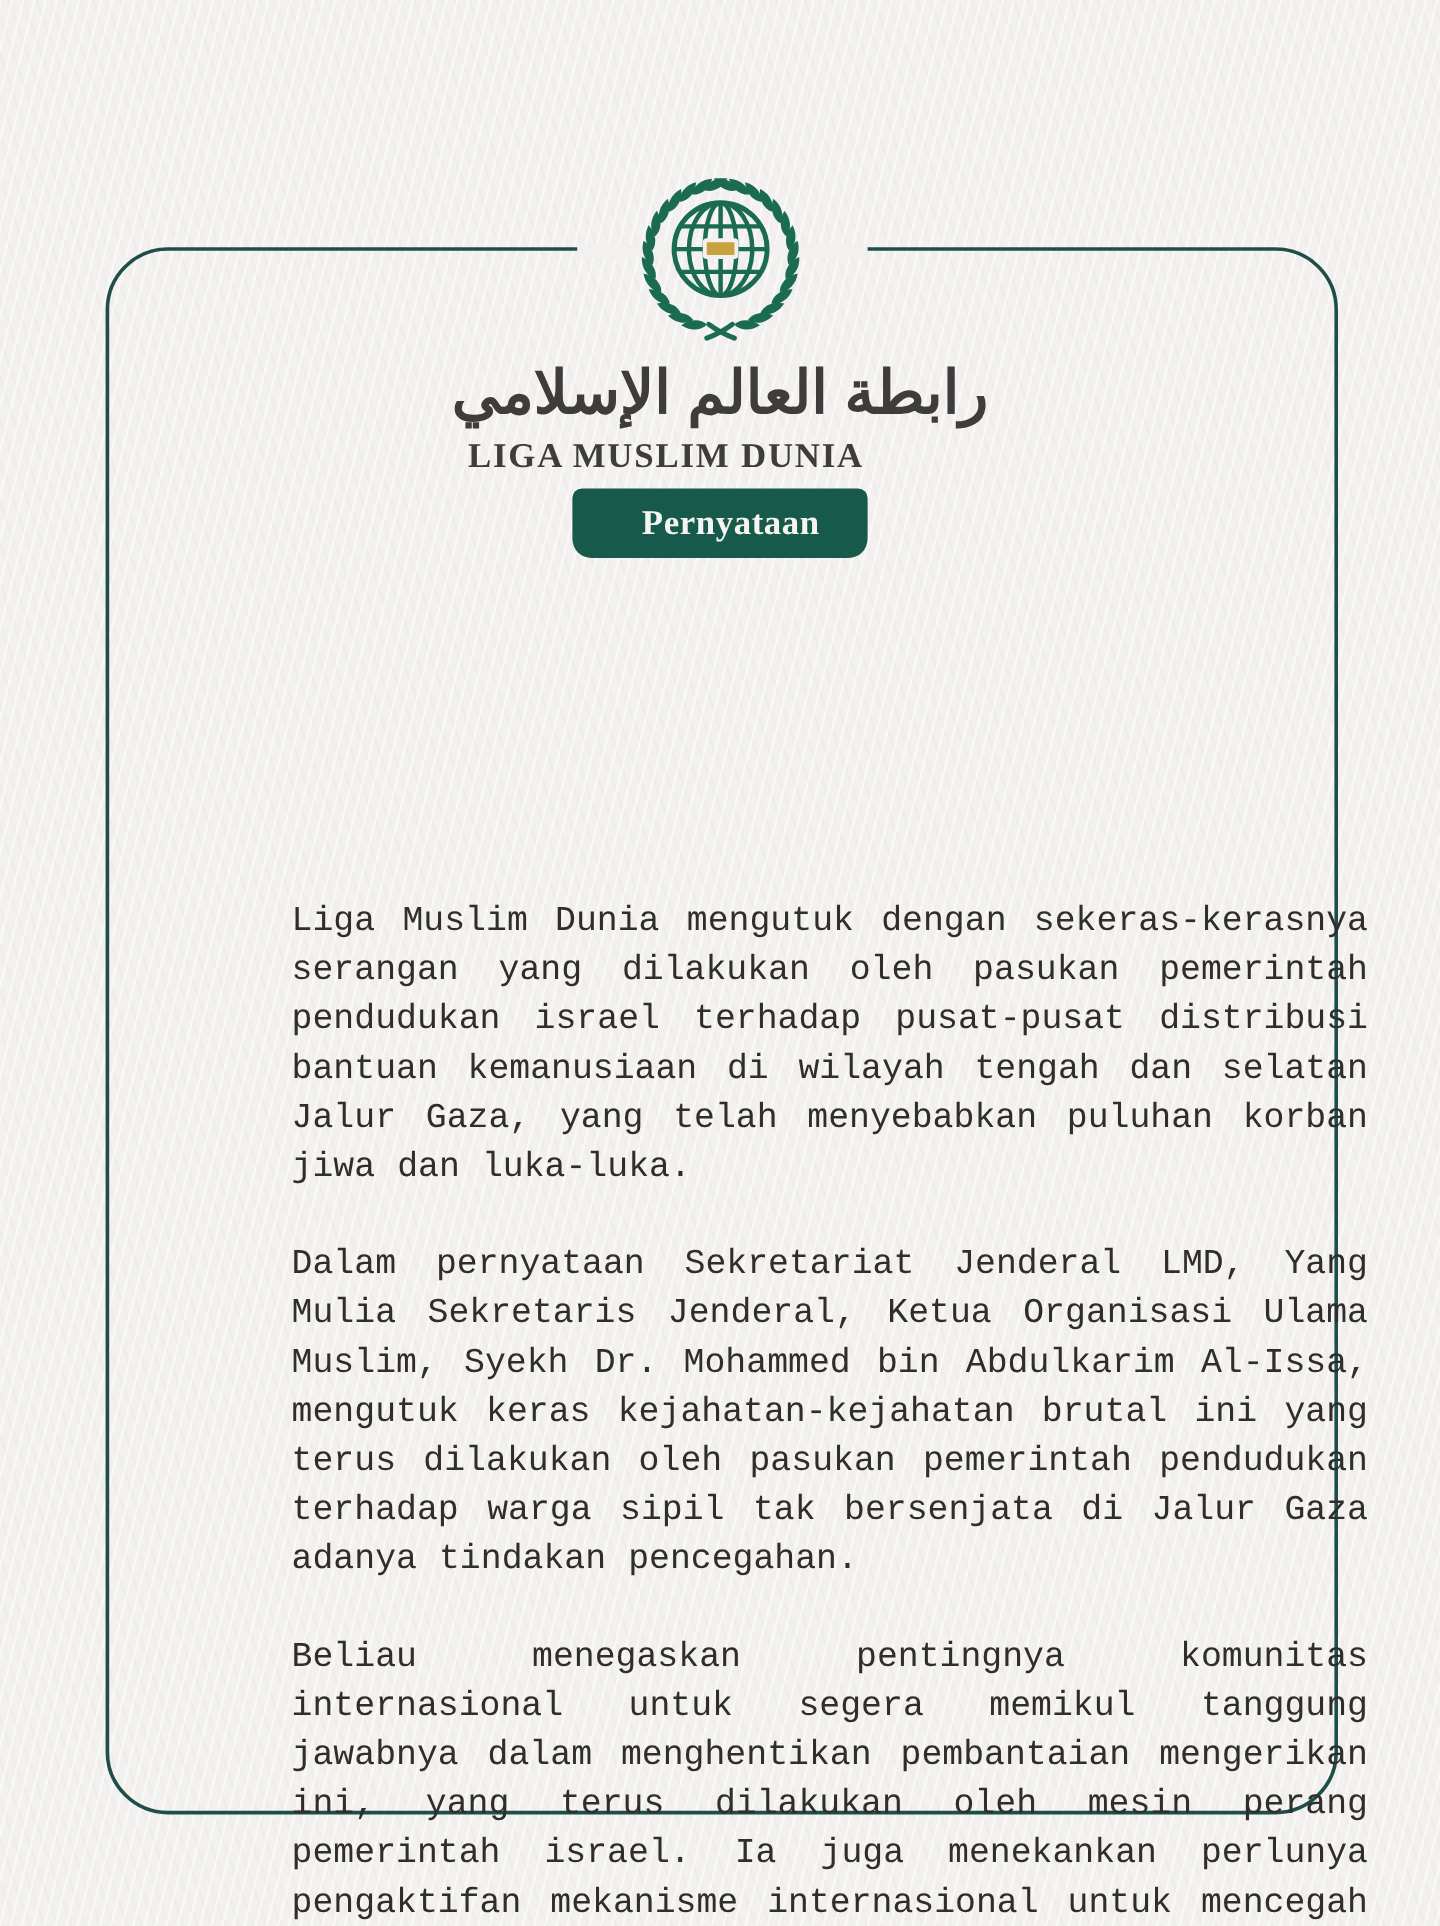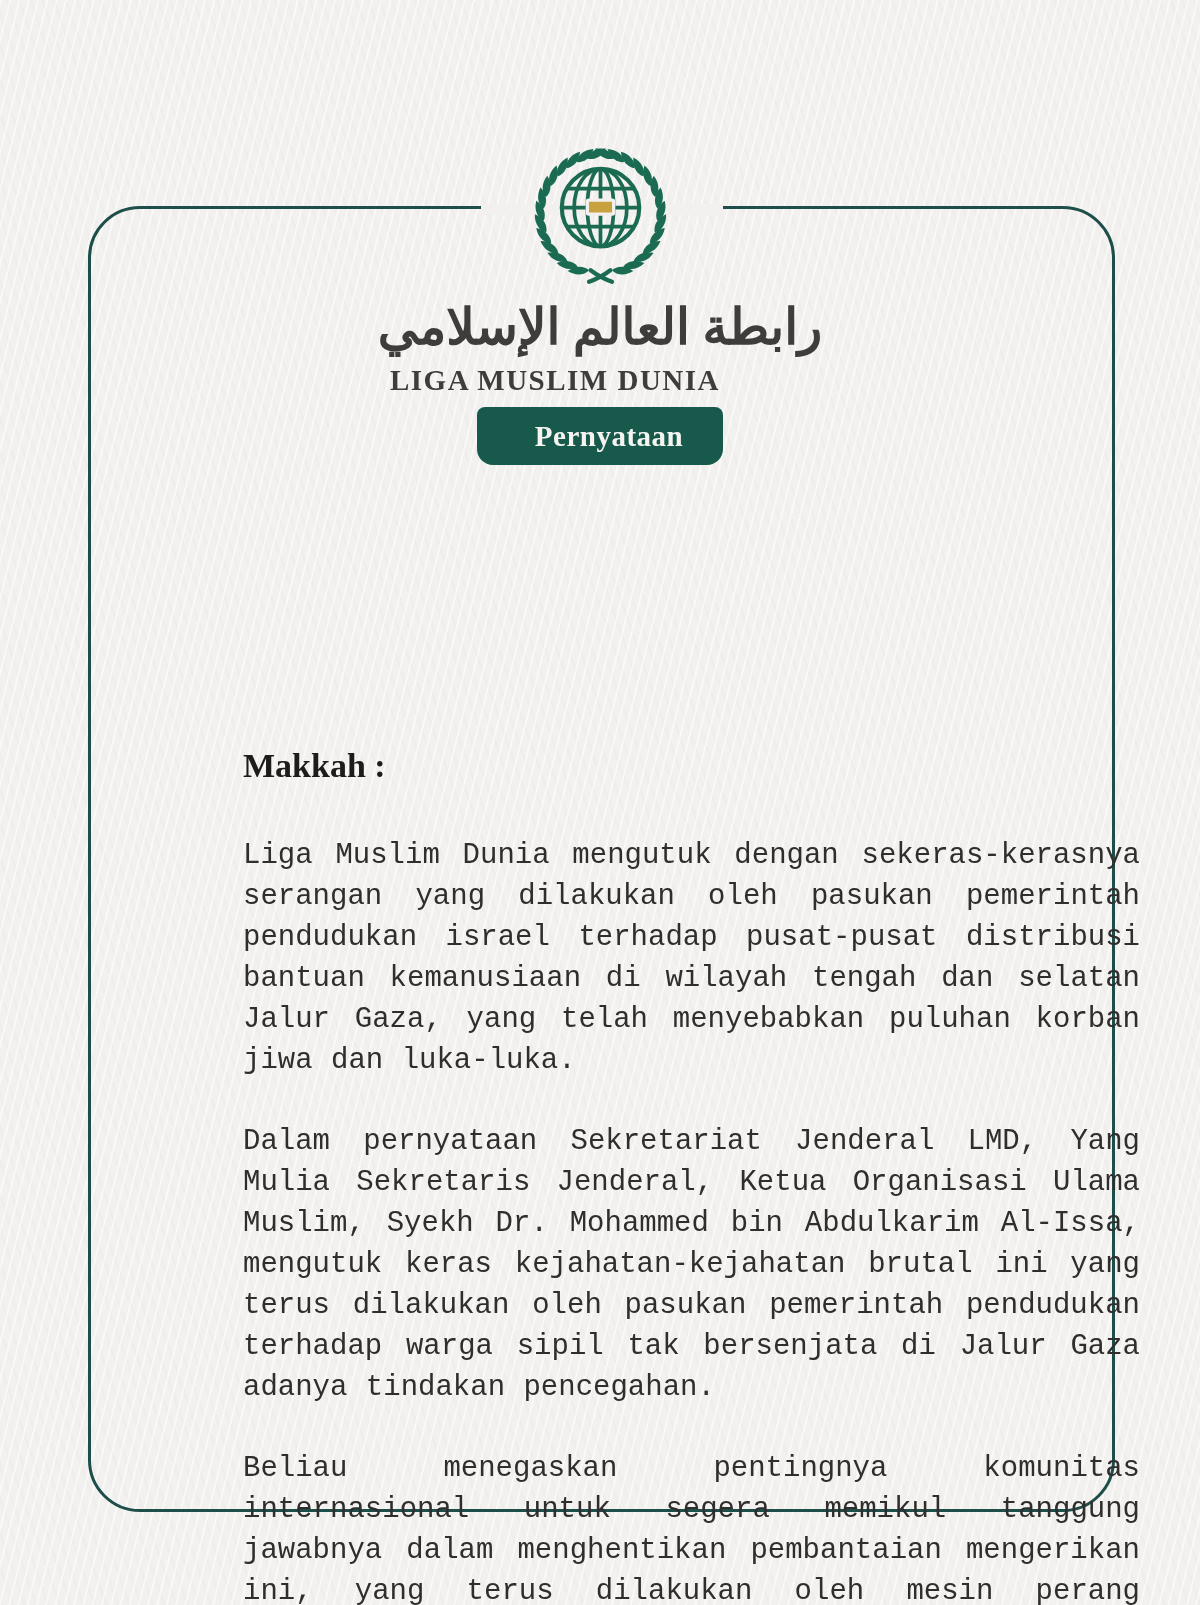--- a/index.html
+++ b/index.html
@@ -45,21 +45,21 @@
     background:var(--bg);
   }
 
   .brand{position:absolute; left:0; top:0; width:1200px; text-align:center;}
   .logo-svg{position:absolute; left:518px; top:145px; width:165px; height:145px;}
 
   .arabic{
     position:absolute; left:0; top:294px; width:1200px;
     text-align:center;
     direction:rtl;
-    font-family:Liberation Serif, serif;
+    font-family:Liberation Sans, sans-serif;
     font-weight:700;
     font-size:50px;
     line-height:66px;
     color:var(--brand-text);
   }
   .wordmark{
     position:absolute; left:0; top:364px; width:1110px;
     text-align:center;
     font-family:"Liberation Serif","DejaVu Serif",serif;
     font-weight:700;
@@ -107,21 +107,20 @@
   }
   .content p:last-child{margin-bottom:0;}
 </style>
 </head>
 <body>
 
 <div class="card">
   <div class="border-gap"></div>
 
   <div class="content">
-    <h2 class="dateline">Makkah :</h2>
     <p>Liga Muslim Dunia mengutuk dengan sekeras-kerasnya serangan yang dilakukan oleh pasukan pemerintah pendudukan israel terhadap pusat-pusat distribusi bantuan kemanusiaan di wilayah tengah dan selatan Jalur Gaza, yang telah menyebabkan puluhan korban jiwa dan luka-luka.</p>
     <p>Dalam pernyataan Sekretariat Jenderal LMD, Yang Mulia Sekretaris Jenderal, Ketua Organisasi Ulama Muslim, Syekh Dr. Mohammed bin Abdulkarim Al-Issa, mengutuk keras kejahatan-kejahatan brutal ini yang terus dilakukan oleh pasukan pemerintah pendudukan terhadap warga sipil tak bersenjata di Jalur Gaza adanya tindakan pencegahan.</p>
     <p>Beliau menegaskan pentingnya komunitas internasional untuk segera memikul tanggung jawabnya dalam menghentikan pembantaian mengerikan ini, yang terus dilakukan oleh mesin perang pemerintah israel. Ia juga menekankan perlunya pengaktifan mekanisme internasional untuk mencegah kejahatan ini serta meminta pertanggungjawaban para pelakunya.</p>
   </div>
 </div>
 
 <header class="brand">
   <svg class="logo-svg" viewBox="0 0 200 176" xmlns="http://www.w3.org/2000/svg">
     <defs>
       <path id="lf" d="M0,2 C6,-4 6.5,-15 0,-24 C-6.5,-15 -6,-4 0,2 Z"></path>

